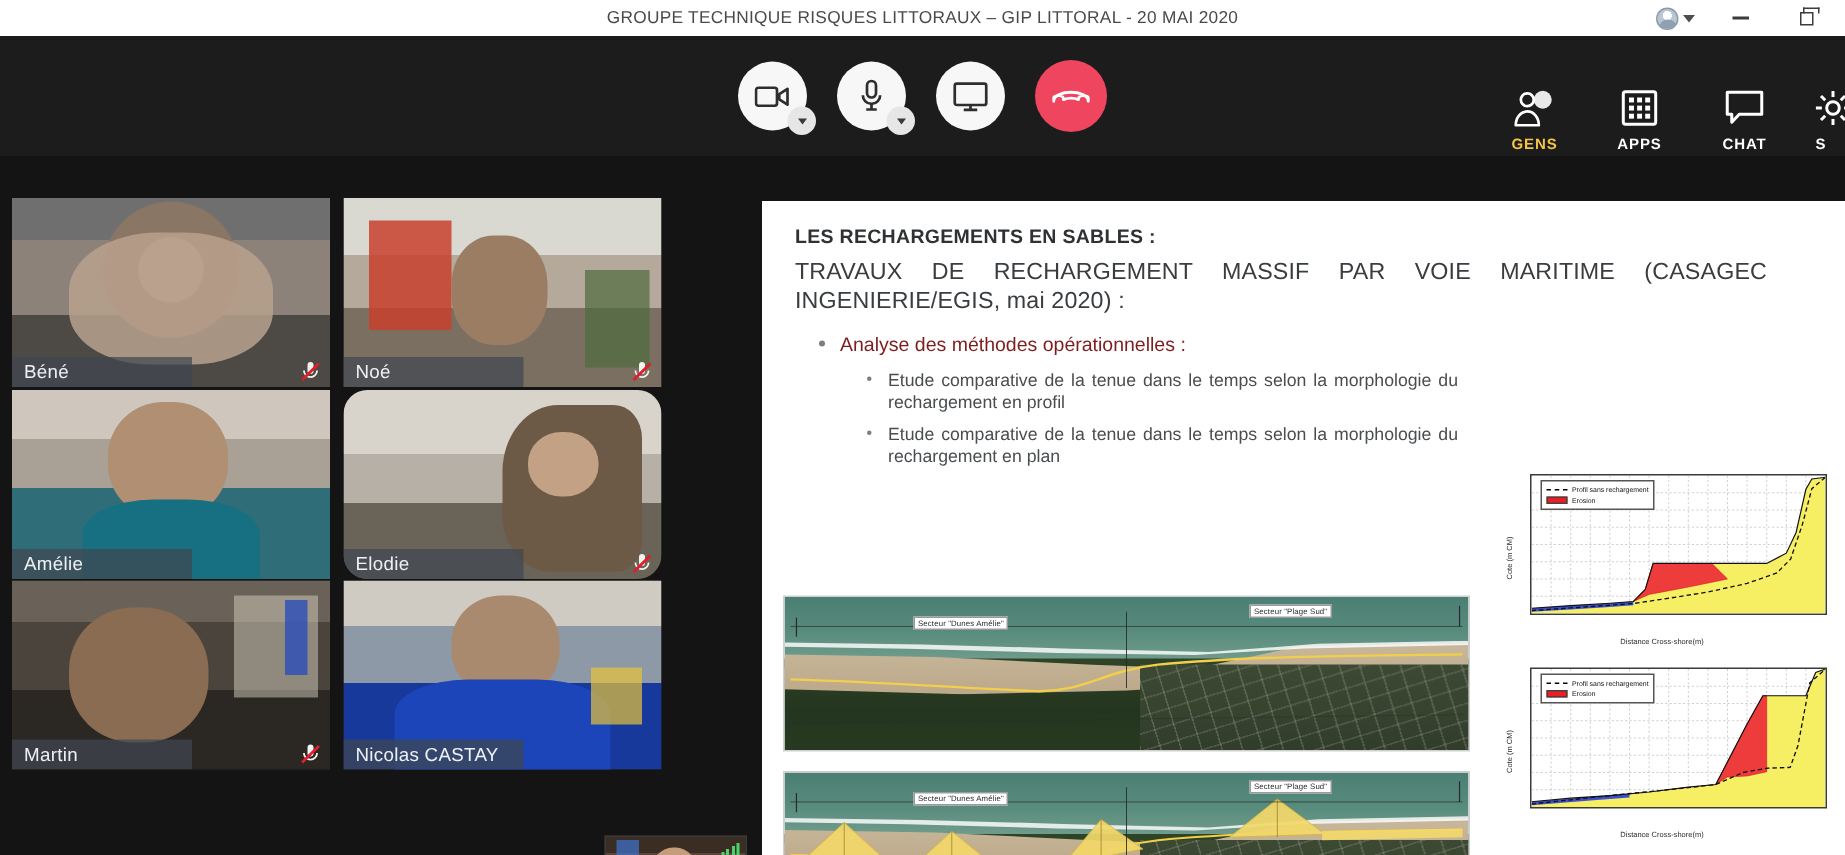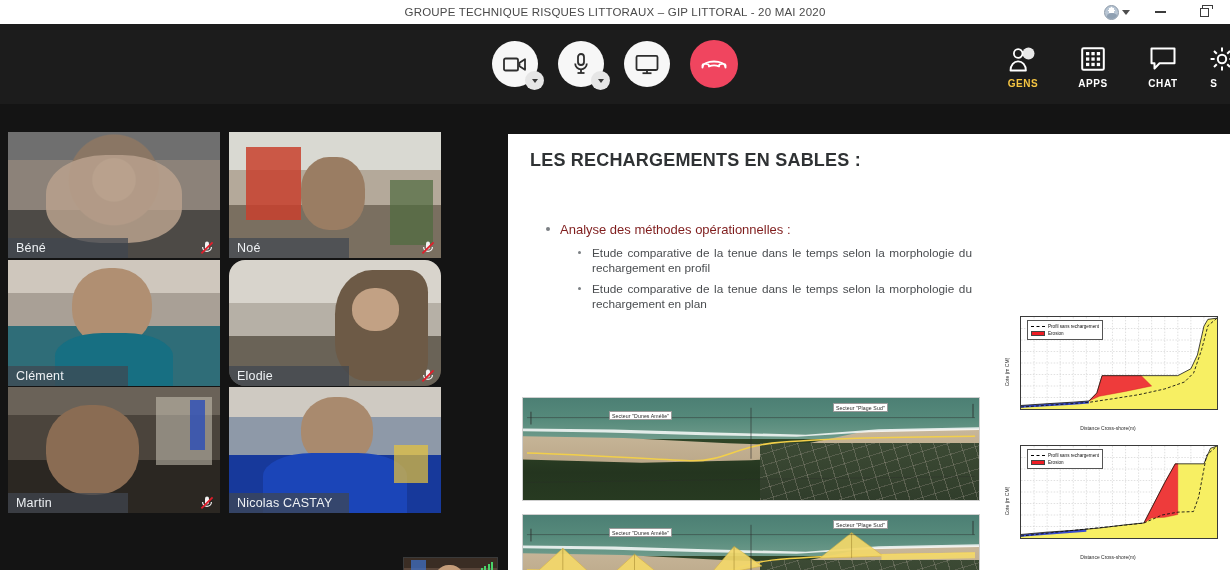--- a/index.html
+++ b/index.html
@@ -36,21 +36,21 @@
   .toolbar{ position:absolute; left:0; top:0; width:1230px; height:80px; background:#1c1c1c;}
   .center-ctrls{ position:absolute; left:0; top:0; width:1230px; height:80px; display:flex; align-items:center; justify-content:center; gap:20px;}
   .rnd{ width:46px;height:46px;border-radius:50%;background:#f7f7f7;display:flex;align-items:center;justify-content:center; position:relative;}
   .rnd.hang{ background:#f0455f; width:48px;height:48px;}
   .mini-chev{
     position:absolute; right:-6px; bottom:-3px; width:19px;height:19px;border-radius:50%;
     background:#e6e6e6; display:flex; align-items:center; justify-content:center;
   }
   .mini-chev i{ width:0;height:0;border-left:3.6px solid transparent;border-right:3.6px solid transparent;border-top:4.4px solid #3a3a3a; display:block;}
 
-  .right-ctrls{ position:absolute; right:0; top:3px; height:80px; display:flex; align-items:flex-start; gap:0px;}
+  .right-ctrls{ position:absolute; right:0; top:16px; height:80px; display:flex; align-items:flex-start; gap:0px;}
   .rc-item{ width:70px; height:80px; display:flex; flex-direction:column; align-items:center; justify-content:center; gap:6px;}
   .rc-item .lbl{ font-size:10px; font-weight:bold; color:#ffffff; letter-spacing:.6px;}
   .rc-item.active .lbl{ color:#f5c542;}
 
   
   .stage{ position:absolute; left:0; top:80px; width:1230px; height:466px; background:#141414;}
   .tiles{ position:absolute; left:8px; top:28px; width:490px;}
   .tile{ position:absolute; width:212px; height:126px; overflow:hidden; background:#222;}
   .tile .name{
     position:absolute; left:0; bottom:0; height:20px; min-width:120px; padding:0 8px;
@@ -62,21 +62,21 @@
   .pip{ position:absolute; left:403px; top:453px; width:95px;height:60px; background:#2a2320; border:1px solid #3a3a3a; overflow:hidden;}
   .pip .sig{ position:absolute; right:4px; top:4px; display:flex; align-items:flex-end; gap:1.3px; height:9px;}
   .pip .sig i{ width:2px;background:#4ad36a; display:block;}
 
   
   .slide{
     position:absolute; left:508px; top:30px; width:722px; height:516px; background:#ffffff;
     overflow:hidden;
   }
   .slide-inner{ position:absolute; left:0; top:0; width:722px; height:516px;}
-  .s-h1{ position:absolute; left:22px; top:16px; font-size:18px; font-weight:bold; color:#2f3234; letter-spacing:.2px;}
+  .s-h1{ position:absolute; left:22px; top:16px; font-size:13px; font-weight:bold; color:#2f3234; letter-spacing:.2px;}
   .s-h2{ position:absolute; left:22px; top:38px; width:648px; font-size:15.5px; color:#3a3d40; line-height:19px; text-align:justify; letter-spacing:.1px;}
   .b1{ position:absolute; left:52px; top:88px; width:470px; font-size:13px; color:#7f1d1d;}
   .b1 .dot{ position:absolute; left:-14px; top:5px; width:4px;height:4px;border-radius:50%;background:#7b7f83;}
   .b2{ position:absolute; left:84px; width:380px; font-size:11.8px; color:#4a4d50; line-height:15px; text-align:justify;}
   .b2 .dot{ position:absolute; left:-14px; top:5px; width:3px;height:3px;border-radius:50%;background:#7b7f83;}
 
   .map{ position:absolute; left:14px; width:458px; height:104px; overflow:hidden; border:1px solid #cfcfcf;}
   .map .sea{ position:absolute; left:0;top:0;width:100%;height:46%;
      background:linear-gradient(180deg,#4c7f74 0%, #568a7b 45%, #76a090 100%); }
   .map .land{ position:absolute; left:0;bottom:0;width:100%;height:60%;
@@ -242,21 +242,21 @@
           <path d="M5 2.4a2 2 0 0 1 4 0v4a2 2 0 0 1-4 0z" fill="#f2f2f2"></path>
           <path d="M2.6 6a4.4 4.4 0 0 0 8.8 0" fill="none" stroke="#f2f2f2" stroke-width="1.2"></path>
           <line x1="1.4" y1="12.4" x2="12.6" y2="1.4" stroke="#e01e2b" stroke-width="1.9"></line>
         </svg>
       </div>
 
       <div class="tile" style="left:0;top:128px;">
         <div style="position:absolute;inset:0;background:linear-gradient(180deg,#cfc7bd 0 26%, #a9a096 26% 52%, #2f6d78 52% 100%);"></div>
         <div style="position:absolute;left:30%;top:6%;width:38%;height:62%;border-radius:46%;background:#b08f72;"></div>
         <div style="position:absolute;left:22%;top:58%;width:56%;height:46%;border-radius:40% 40% 0 0;background:#176f82;"></div>
-        <div class="name">Clément</div>
+        <div class="name">Amélie</div>
       </div>
 
       <div class="tile" style="left:221px;top:128px;border-radius:16px;">
         <div style="position:absolute;inset:0;background:linear-gradient(180deg,#d8d4cc 0 34%, #b6b0a6 34% 60%, #6a6357 60% 100%);"></div>
         <div style="position:absolute;right:6%;top:8%;width:44%;height:88%;border-radius:40% 20% 18% 34%;background:#6d5a46;"></div>
         <div style="position:absolute;right:20%;top:22%;width:22%;height:34%;border-radius:48%;background:#c2a184;"></div>
         <div class="name">Elodie</div>
         <svg class="mute" viewBox="0 0 14 14">
           <path d="M5 2.4a2 2 0 0 1 4 0v4a2 2 0 0 1-4 0z" fill="#f2f2f2"></path>
           <path d="M2.6 6a4.4 4.4 0 0 0 8.8 0" fill="none" stroke="#f2f2f2" stroke-width="1.2"></path>
@@ -297,20 +297,21 @@
           <i style="height:7px"></i>
           <i style="height:9px"></i>
       </div>
 
     </div>
 
     <div class="slide">
       <div class="slide-inner">
 
         <div class="s-h1">LES RECHARGEMENTS EN SABLES :</div>
+        <div class="s-h2">TRAVAUX DE RECHARGEMENT MASSIF PAR VOIE MARITIME (CASAGEC INGENIERIE/EGIS, mai 2020) :</div>
 
         <div class="b1">
           <span class="dot"></span>
           <span>Analyse des méthodes opérationnelles :</span>
         </div>
 
         <div class="b2" style="top:112px;">
           <span class="dot"></span>
           <span>Etude comparative de la tenue dans le temps selon la morphologie du rechargement en profil</span>
         </div>

